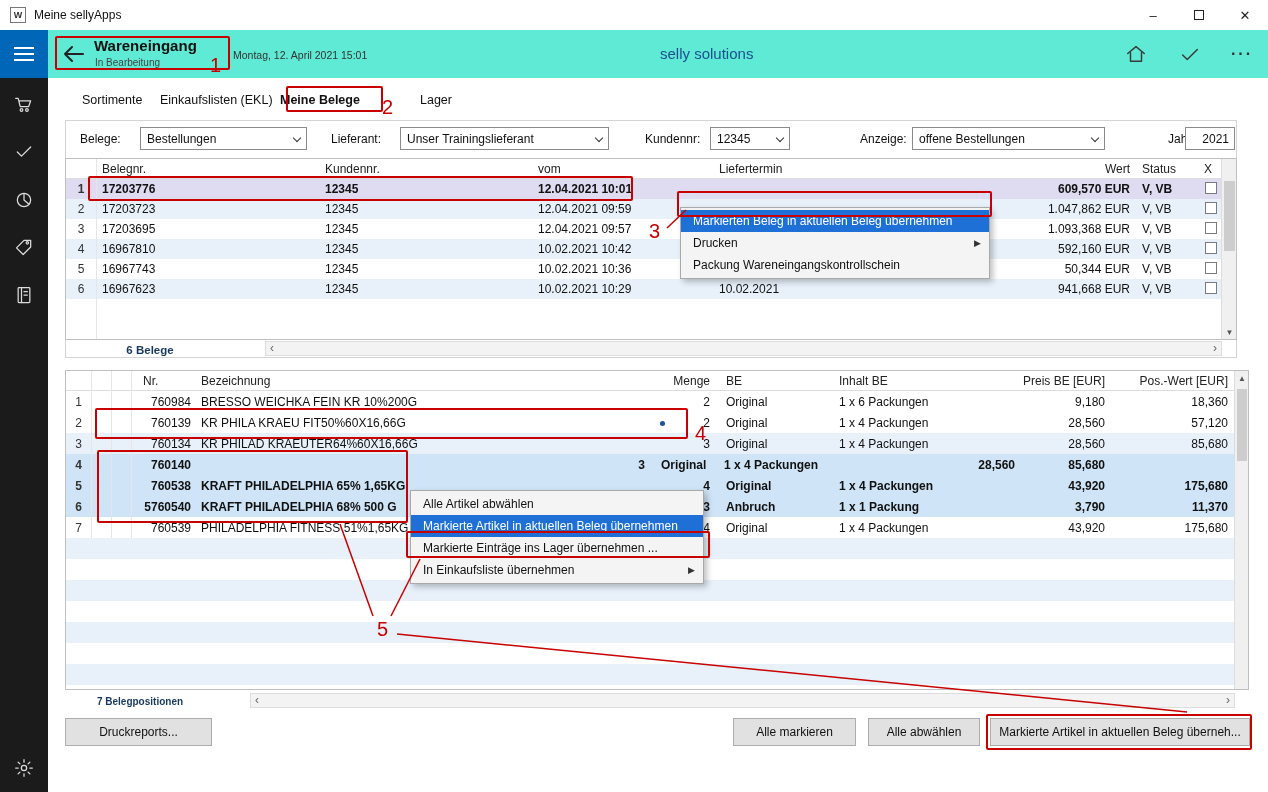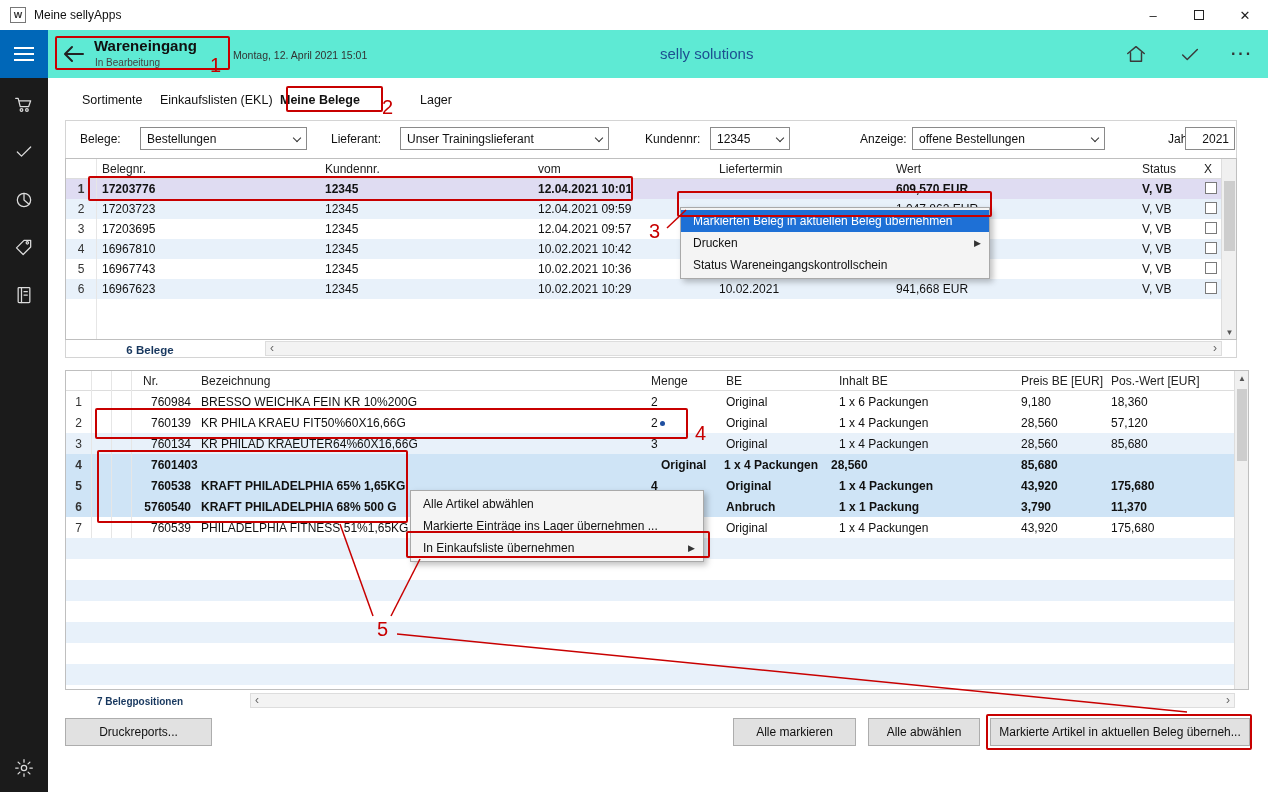--- a/index.html
+++ b/index.html
@@ -51,21 +51,21 @@
           display:flex;align-items:center;padding:0 20px 0 6px;font-size:12px;cursor:pointer}
   .sel-belege{left:140px;width:167px}.sel-lieferant{left:400px;width:209px}
   .sel-kunde{left:710px;width:80px}.sel-anzeige{left:912px;width:193px}
   .chev{position:absolute;right:6px;top:7px;width:6px;height:6px;border-right:1.5px solid #333;border-bottom:1.5px solid #333;transform:rotate(45deg)}
   .yearbox{position:absolute;left:1185px;top:127px;width:50px;height:23px;border:1px solid #8a8a8a;background:#fff;
            display:flex;align-items:center;justify-content:flex-end;padding-right:5px}
 
   
   .hcell{color:#222;padding-left:6px;white-space:nowrap;overflow:hidden}
   .c{padding-left:6px;white-space:nowrap;overflow:hidden}
-  .cr{padding-right:6px;padding-left:0}
+  .cr{text-align:right;padding-right:6px;padding-left:0}
   .cnum{text-align:center;color:#333;padding-left:0}
   .cb{width:12px;height:12px;border:1px solid #7a7a7a;background:#fff;display:inline-block}
 
   
   .t1{position:absolute;left:65px;top:158px;width:1172px;height:182px;border:1px solid #bfbfbf;background:#fff}
   .t1 .grid{display:grid;grid-template-columns:30px 223px 213px 181px 183px 240px 65px 20px;align-items:center}
   .t1 .hrow{height:20px;border-bottom:1px solid #ddd;background:#fff}
   .t1 .trow{height:20px;cursor:pointer}
   .t1 .alt{background:#e8f1fa}
   .t1 .sel{background:#dfdcf2;font-weight:bold}
@@ -442,25 +442,26 @@
 <div class="btn b-mark">Alle markieren</div>
 <div class="btn b-abw">Alle abwählen</div>
 <div class="btn b-ueber">Markierte Artikel in aktuellen Beleg überneh...</div>
 
 <div class="menu menu1">
   <div class="mi hl">Markierten Beleg in aktuellen Beleg übernehmen</div>
   <div class="mi">
       <span>Drucken</span>
       <span class="arrow">▶</span>
     </div>
-  <div class="mi">Status Wareneingangskontrollschein</div>
+  <div class="mi">Packung Wareneingangskontrollschein</div>
 </div>
 
 <div class="menu menu2">
   <div class="mi">Alle Artikel abwählen</div>
+  <div class="mi hl">Markierte Artikel in aktuellen Beleg übernehmen</div>
   <div class="mi">Markierte Einträge ins Lager übernehmen ...</div>
   <div class="mi">
       <span>In Einkaufsliste übernehmen</span>
       <span class="arrow">▶</span>
     </div>
 </div>
 
 <svg class="overlay" width="1268" height="792">
   <line x1="667" y1="228" x2="686" y2="210" stroke="#c80000" stroke-width="1.5"></line>
   <line x1="340" y1="524" x2="373" y2="616" stroke="#c80000" stroke-width="1.5"></line>

